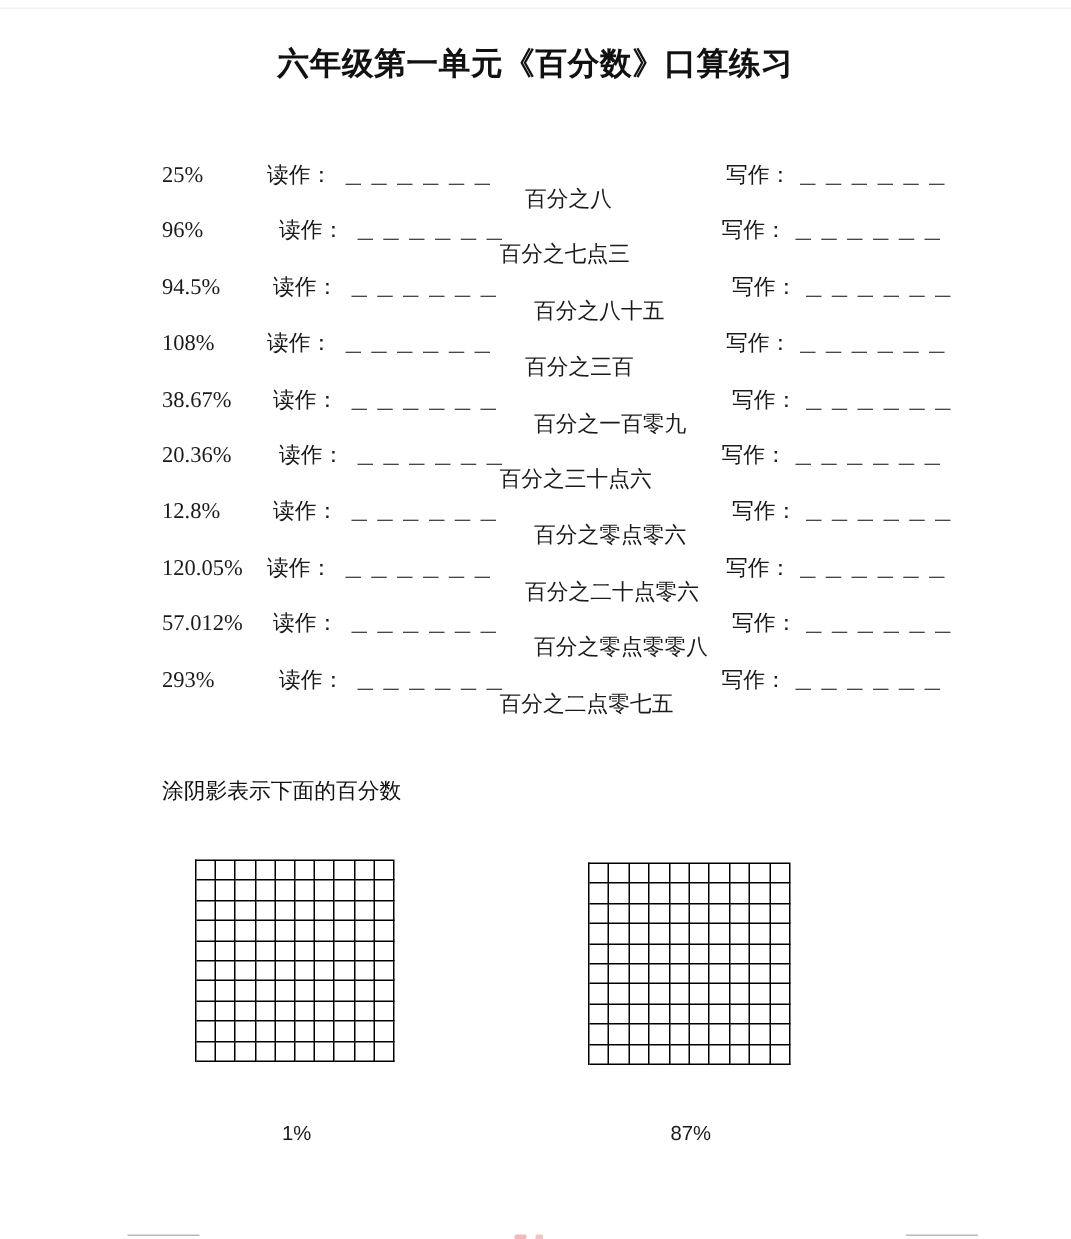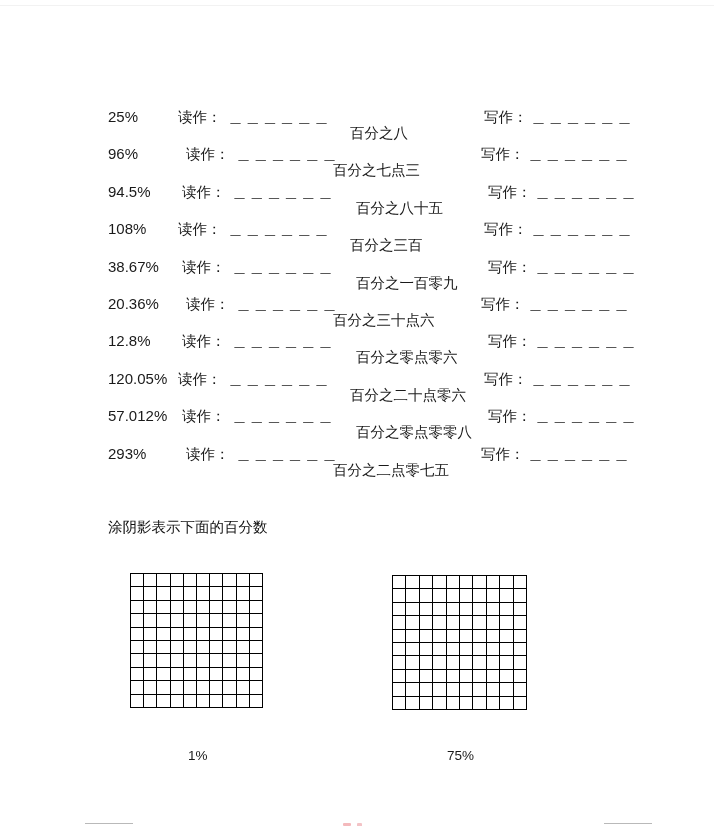--- a/index.html
+++ b/index.html
@@ -59,20 +59,21 @@
     color: #111111;
     white-space: nowrap;
   }
 
   
   #rows {
     position: absolute;
     left: 0;
     top: 108px;
     width: 588px;
+    font-family: Liberation Serif, serif;
   }
   .row {
     position: relative;
     height: 37.4px;
     width: 714px;
   }
   .cell {
     position: absolute;
     white-space: nowrap;
     font-size: 15px;
@@ -195,20 +196,21 @@
   #mark-a { left: 343px; width: 8px;  height: 3px; }
   #mark-b { left: 357px; width: 5px;  height: 4px; background: #f3c3c6; }
 </style>
 </head>
 <body>
 
 <div id="page">
 
   <div class="top-hairline"></div>
 
+  <div class="doc-title">六年级第一单元《百分数》口算练习</div>
 
 
   <div id="rows">
       <div class="row">
         <div class="cell c-pct">25%</div>
         <div class="cell c-read-lbl">读作：</div>
         <div class="cell c-read-blank">＿＿＿＿＿＿</div>
         <div class="cell c-words">百分之八</div>
         <div class="cell c-write-lbl">写作：</div>
         <div class="cell c-write-blank">＿＿＿＿＿＿</div>
@@ -488,21 +490,21 @@
       <div class="cellbox"></div>
       <div class="cellbox"></div>
       <div class="cellbox"></div>
       <div class="cellbox"></div>
       <div class="cellbox"></div>
       <div class="cellbox"></div>
       <div class="cellbox"></div>
     </div>
 
   <div class="grid-caption" id="caption-1">1%</div>
-  <div class="grid-caption" id="caption-2">75%</div>
+  <div class="grid-caption" id="caption-2">87%</div>
 
   <div class="bottom-bar">
     <div class="bar-seg" id="bar-left"></div>
     <div class="bar-seg" id="bar-right"></div>
     <div class="bar-mark" id="mark-a"></div>
     <div class="bar-mark" id="mark-b"></div>
   </div>
 
 </div>
 

